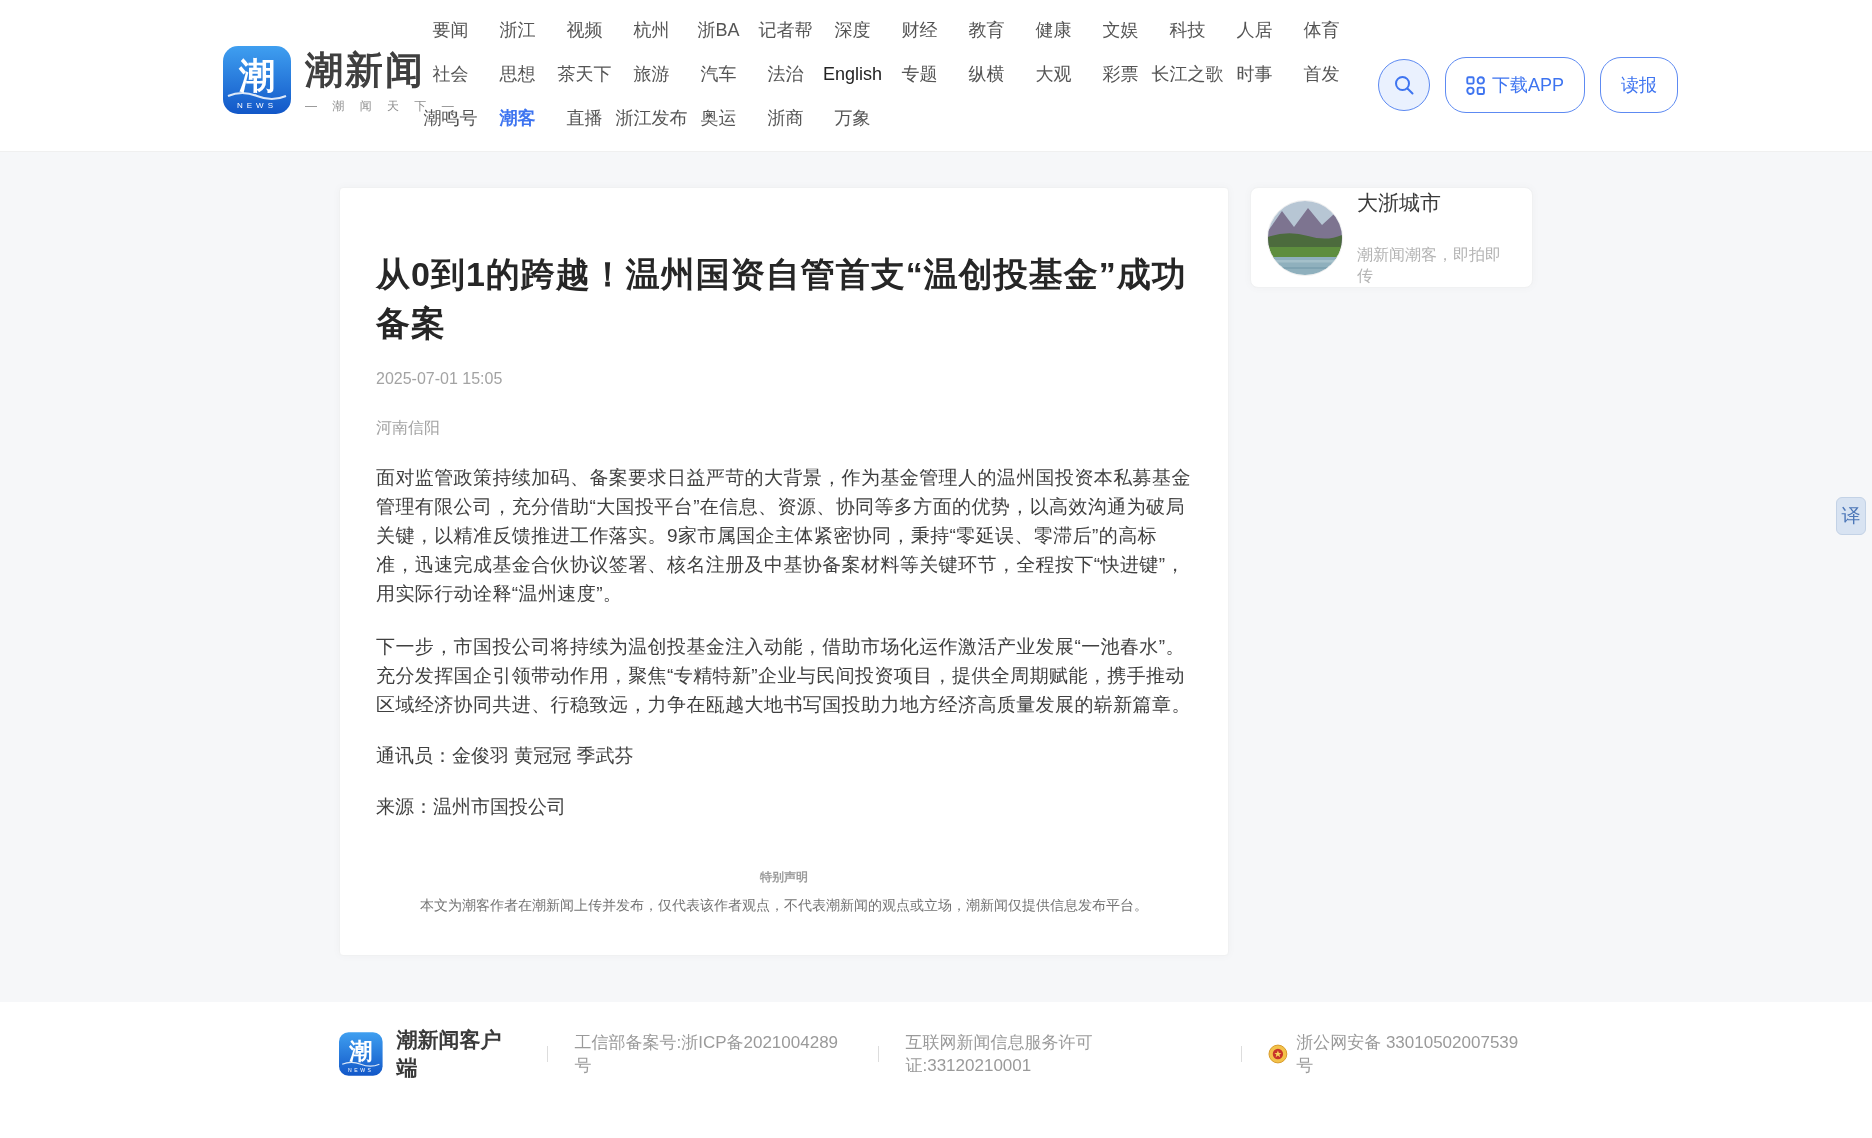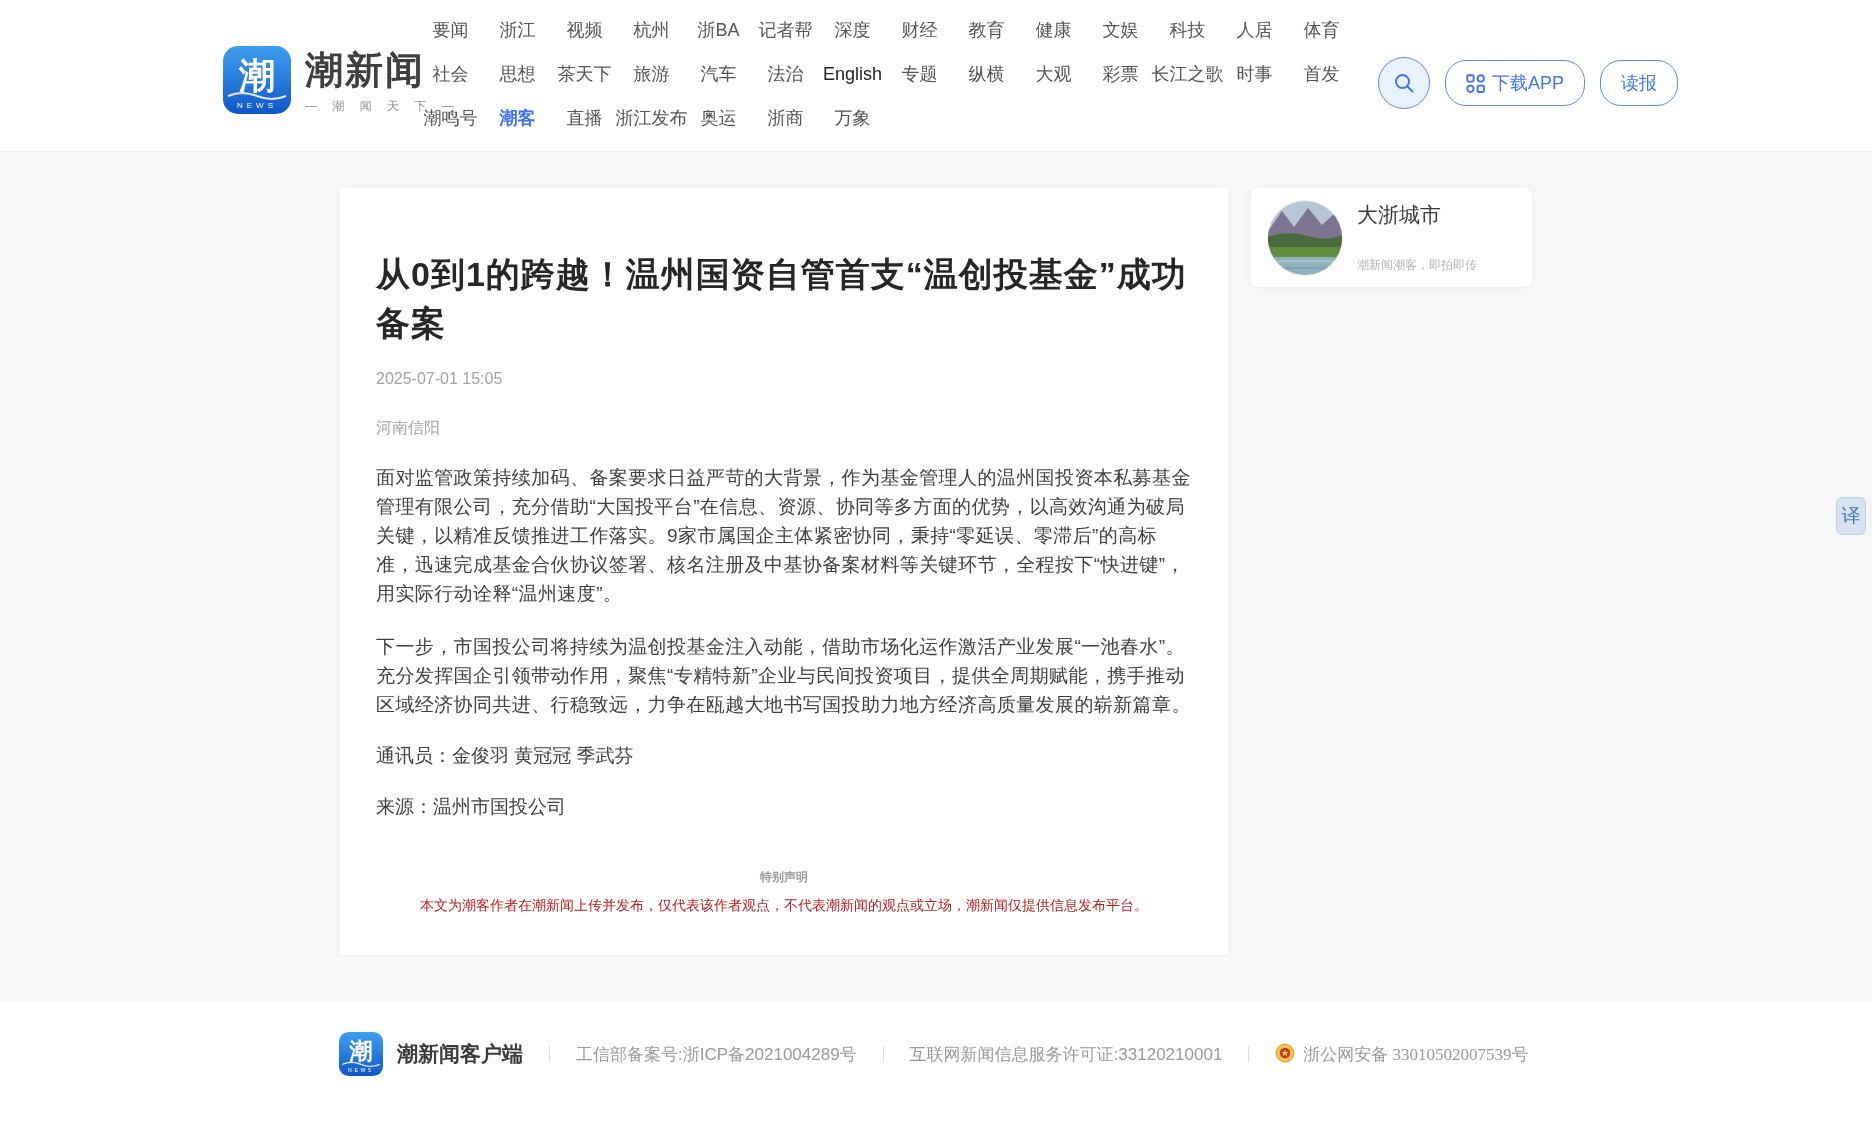--- a/index.html
+++ b/index.html
@@ -18,56 +18,56 @@
   nav.main-nav { position:absolute; left:417px; top:8px; }
   .nav-row { display:flex; height:44px; align-items:center; }
   .nav-item { flex:0 0 67px; width:67px; display:flex; justify-content:center; font-size:18px; color:#555;
               white-space:nowrap; cursor:pointer;text-align:right; }
   .nav-item--dark { color:#222; }
   .nav-item--active { color:#3e74f0; font-weight:700; }
 
   .actions { position:absolute; left:1378px; top:57px; display:flex; align-items:center; gap:15px; }
   .search-btn { width:52px; height:52px; border-radius:50%; background:#eaf1fe; border:1.5px solid #5d8af2;
                 display:flex; align-items:center; justify-content:center; cursor:pointer; }
-  .pill { height:46px; border-radius:21px; background:#fff; border:1.5px solid #5d8af2; color:#3e74f0;
+  .pill { height:56px; border-radius:21px; background:#fff; border:1.5px solid #5d8af2; color:#3e74f0;
           font-size:18px; display:flex; align-items:center; gap:7px; padding:0 20px; cursor:pointer;
           font-family:inherit; }
 
   
   main { width:100%; height:850px; background:#f6f7f9; }
   .container { width:1194px; margin:0 auto; }
   main .container { display:flex; gap:21px; padding-top:35px; }
   .card { background:#fff; border:1px solid #f0f1f2; box-shadow:0 0 10px rgba(0,0,0,.03); }
 
   .article { width:890px; min-height:735px; border-radius:4px; padding:62px 36px 40px; }
   .article h1 { font-size:34px; line-height:49px; font-weight:600; color:#262626; letter-spacing:1px; }
   .meta { margin-top:22px; font-size:16px; color:#a3a3a3; display:flex; gap:30px;flex-direction:column; }
   .article p.body-p { margin-top:24px; font-size:19px; line-height:29px; color:#404040; letter-spacing:.4px; }
   .article p.contact { margin-top:22px; font-size:19px; line-height:29px; color:#404040; }
   .statement { margin-top:26px; text-align:center; }
   .st-title { font-size:12px; font-weight:700; color:#9b9b9b;margin-top:48px; }
-  .st-body { margin-top:11px; font-size:14px; color:#b91c1c; }
+  .st-body { margin-top:11px; font-size:14px; color:#737373; }
 
   .sidebar { width:283px; }
   .profile-card { border-radius:8px; height:101px; display:flex; align-items:center; padding:0 16px; cursor:pointer; }
   .avatar { width:76px; height:76px; border-radius:50%; overflow:hidden; flex:0 0 76px; border:1px solid #eee; }
   .avatar svg { display:block; width:76px; height:76px; }
   .p-text { margin-left:14px; }
   .p-title { font-size:21px; color:#3a3a3a; }
-  .p-sub { margin-top:28px; font-size:12px; color:#b3b3b3; }
+  .p-sub { margin-top:28px; font-size:16px; color:#b3b3b3; }
 
   
   footer { width:100%; height:136px; background:#fff; }
   .f-row { display:flex; align-items:center; height:80px; padding-top:24px; }
   .f-logo { width:44px; height:44px; }
   .f-name { margin-left:14px; font-size:21px; color:#3a3a3a;font-weight:bold; }
   .sep { height:16px; border-left:1px solid #ddd; margin:0 26px; }
   .f-gray { font-size:17px; color:#9a9a9a; }
   .badge-icon { width:20px; height:20px; margin-right:8px; }
-  .f-sec { display:flex; align-items:flex-start;font-family:Liberation Serif, serif; }
+  .f-sec { display:flex; align-items:center; }
 
   
   .translate-float { position:absolute; right:6px; top:497px; width:30px; height:38px; background:#d8e3f2;
                      border:1px solid #c3d2e6; border-radius:6px; color:#4d77b8; font-size:19px;
                      display:flex; align-items:center; justify-content:center; cursor:pointer; }
 </style>
 </head>
 <body>
 
 <div class="page">

